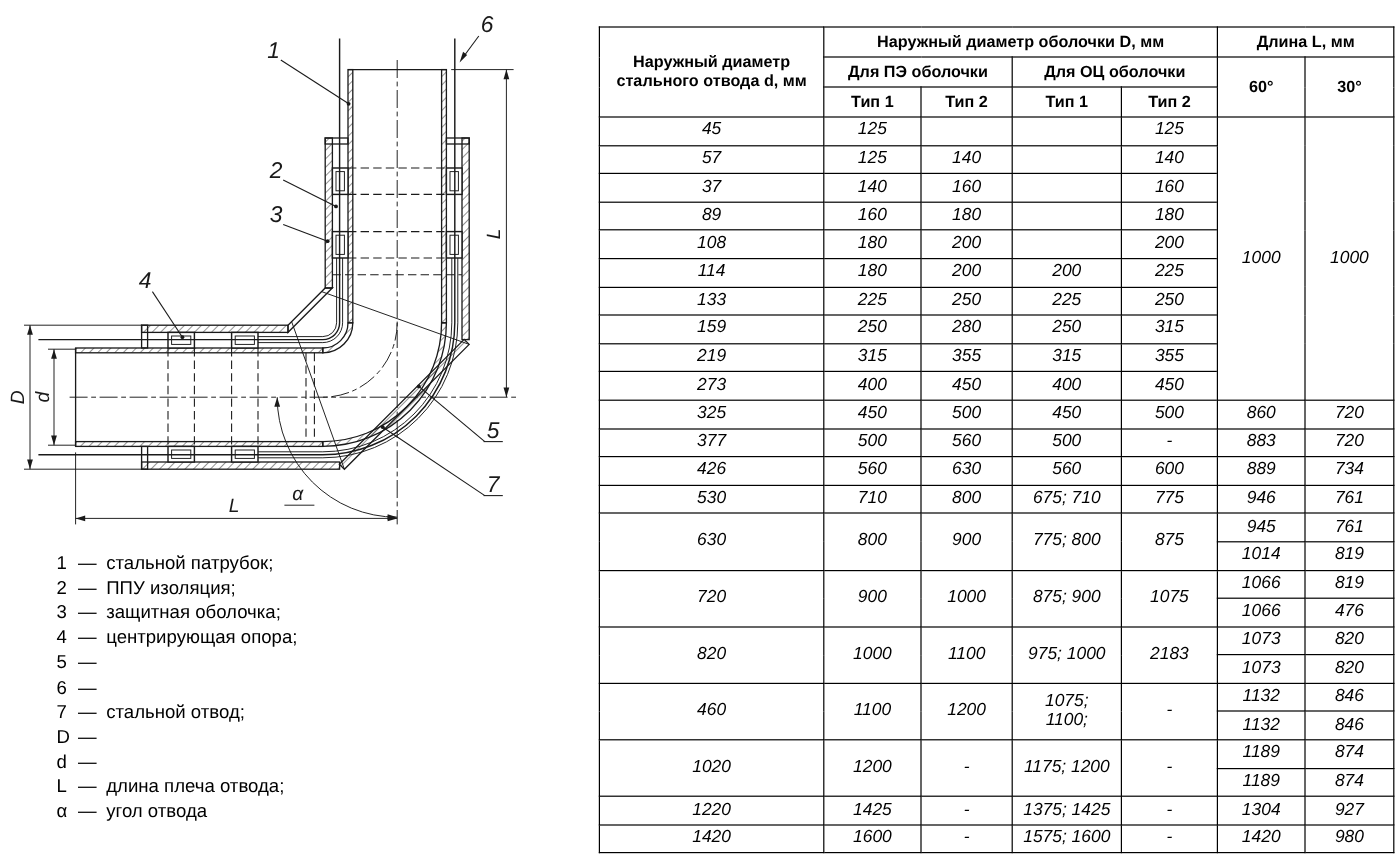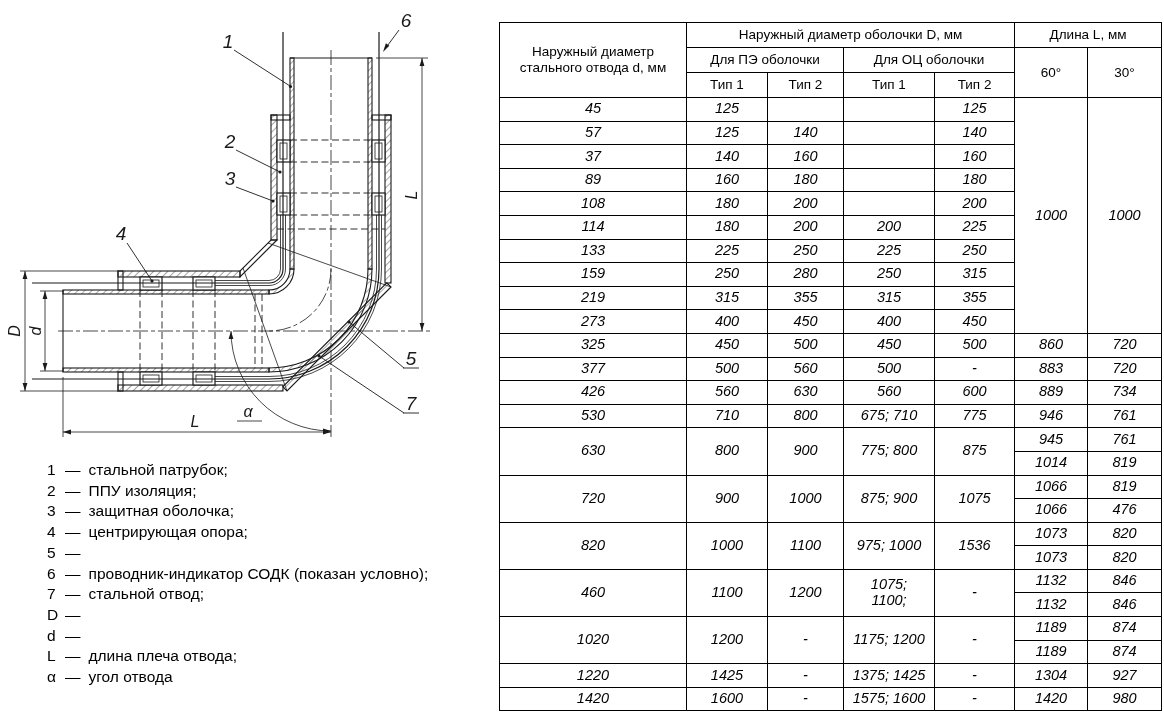--- a/index.html
+++ b/index.html
@@ -14,21 +14,21 @@
   .legend-row .sym{display:inline-block;min-width:16px;}
   .legend-row .dash{margin:0 8px 0 2px;}
   table.spec{
     position:absolute;left:499px;top:22px;width:662px;
     border-collapse:collapse;table-layout:fixed;background:#fff;
   }
   table.spec th,table.spec td{
     border:1.5px solid #000;text-align:center;vertical-align:middle;
     padding:0 2px;overflow:hidden;
   }
-  table.spec th{font-size:13.5px;font-weight:normal;line-height:1.18;}
+  table.spec th{font-size:13.5px;font-weight:bold;line-height:1.18;}
   table.spec td{font-size:14.5px;font-weight:normal;line-height:1.1;}
   table.spec thead tr{height:25px;}
   table.spec tbody tr{height:23.6px;font-style:italic;}
   svg text{font-family:"Liberation Sans",sans-serif;font-style:italic;}
 </style>
 </head>
 <body>
 
 <div class="drawing-panel">
   <svg class="drawing-svg" width="496" height="455" viewBox="0 0 496 455">
@@ -215,21 +215,20 @@
         <span class="dash">—</span>
         <span class="txt">центрирующая опора;</span>
       </div>
       <div class="legend-row">
         <span class="sym">5</span>
         <span class="dash">—</span>
       </div>
       <div class="legend-row">
         <span class="sym">6</span>
         <span class="dash">—</span>
-        <span class="txt">проводник-индикатор СОДК (показан условно);</span>
       </div>
       <div class="legend-row">
         <span class="sym">7</span>
         <span class="dash">—</span>
         <span class="txt">стальной отвод;</span>
       </div>
       <div class="legend-row">
         <span class="sym">D</span>
         <span class="dash">—</span>
       </div>
@@ -412,21 +411,21 @@
       </tr>
       <tr>
         <td>1066</td>
         <td>476</td>
       </tr>
       <tr>
         <td rowspan="2">820</td>
         <td rowspan="2">1000</td>
         <td rowspan="2">1100</td>
         <td rowspan="2">975; 1000</td>
-        <td rowspan="2">1536</td>
+        <td rowspan="2">2183</td>
         <td>1073</td>
         <td>820</td>
       </tr>
       <tr>
         <td>1073</td>
         <td>820</td>
       </tr>
       <tr>
         <td rowspan="2">460</td>
         <td rowspan="2">1100</td>

